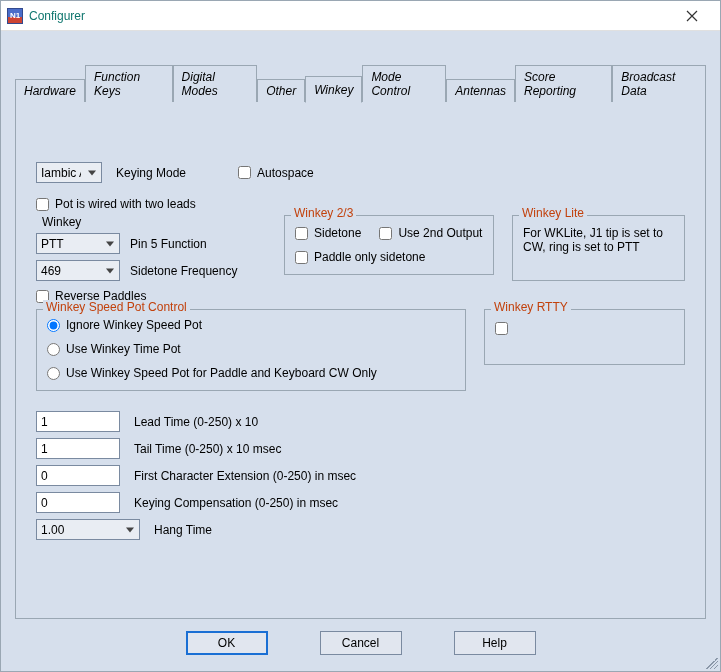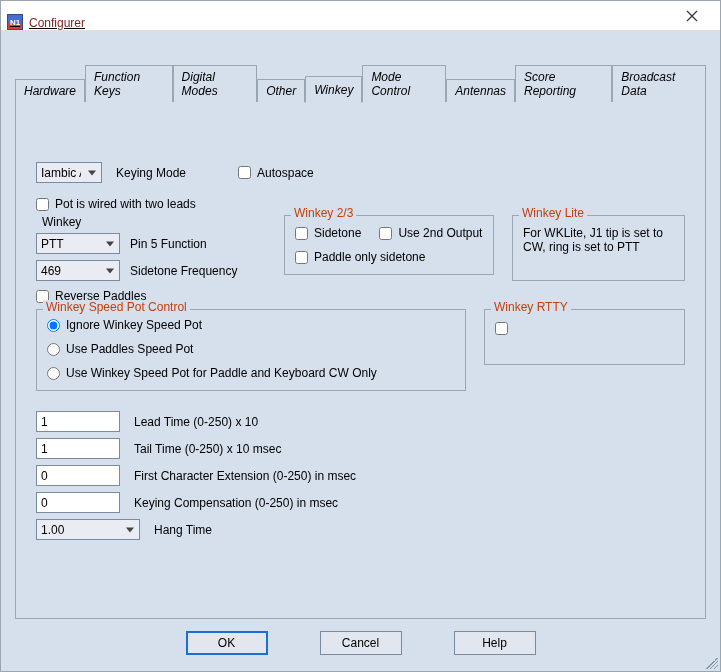--- a/index.html
+++ b/index.html
@@ -5,33 +5,32 @@
   * { box-sizing: border-box; font-family: "Segoe UI", Tahoma, sans-serif; font-size: 12px; }
   html, body { margin: 0; padding: 0; }
   body { background: #fff; }
   .window {
     width: 721px; height: 672px;
     border: 1px solid #9aa7b3;
     display: flex; flex-direction: column;
     background: #fff;
   }
   .titlebar {
-    height: 30px; display: flex; align-items: flex-end;
+    height: 30px; display: flex; align-items: center;
     background: #fff; border-bottom: 1px solid #e0e0e0;
     padding: 0 8px 0 6px;
-    text-decoration: underline;
   }
   .titlebar .app-icon {
     width: 16px; height: 16px; margin-right: 6px;
     display: flex; align-items: center; justify-content: center;
     background: linear-gradient(#4a6dc9 55%, #c43 55%);
     color: #fff; font-size: 8px; font-weight: bold;
     border:1px solid #334a8e;
   }
-  .titlebar .title { flex: 0 0 auto; color: #7f1d1d; }
+  .titlebar .title { flex: 0 0 auto; color: #0f766e; }
   .titlebar .spacer { flex: 1; }
   .titlebar .close {
     width: 40px; height: 28px; display:flex; align-items:center; justify-content:center;
     color:#555; cursor:pointer;
   }
   .titlebar .close svg { width:12px; height:12px; }
   .body-area {
     flex: 1; background: #d6dfec; padding: 34px 14px 10px 14px;
     display: flex; flex-direction: column; position: relative;
   }
@@ -221,21 +220,21 @@
           <div class="group-title-float">Winkey Speed Pot Control</div>
           <div class="row" style="margin-top:2px;">
             <label class="row">
               <input type="radio" name="spd" class="radio" checked="" style="">
               <span>Ignore Winkey Speed Pot</span>
             </label>
           </div>
           <div class="row" style="margin-top:10px;">
             <label class="row">
               <input type="radio" name="spd" class="radio" style="">
-              <span>Use Paddles Speed Pot</span>
+              <span>Use Winkey Time Pot</span>
             </label>
           </div>
           <div class="row" style="margin-top:10px;">
             <label class="row">
               <input type="radio" name="spd" class="radio" style="">
               <span>Use Winkey Speed Pot for Paddle and Keyboard CW Only</span>
             </label>
           </div>
         </div>
 

